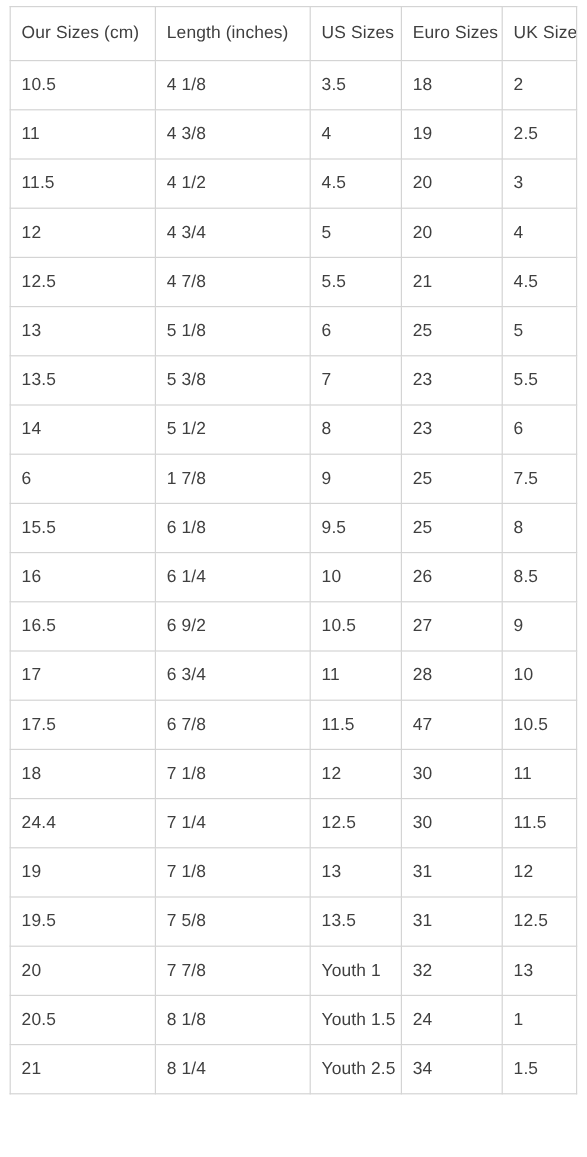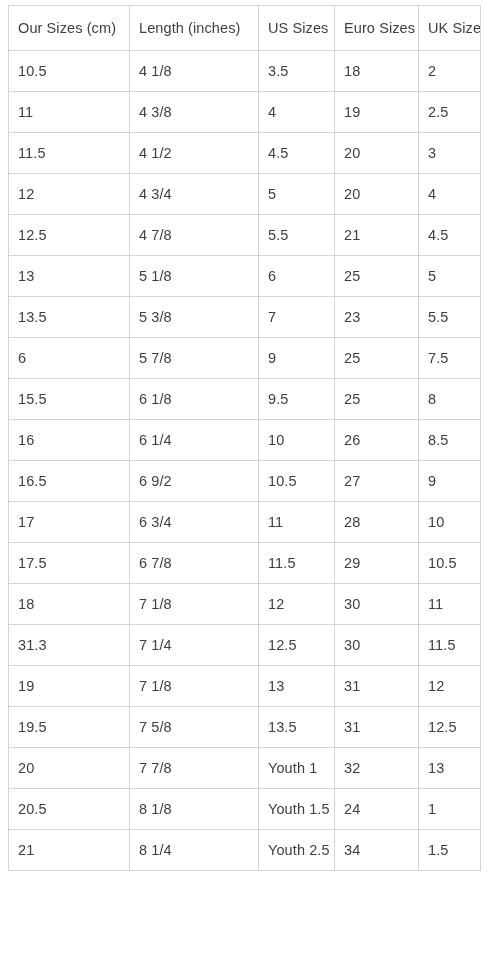--- a/index.html
+++ b/index.html
@@ -120,22 +120,29 @@
           <td>5</td>
         </tr>
         <tr>
           <td>13.5</td>
           <td>5 3/8</td>
           <td>7</td>
           <td>23</td>
           <td>5.5</td>
         </tr>
         <tr>
+          <td>14</td>
+          <td>5 1/2</td>
+          <td>8</td>
+          <td>23</td>
           <td>6</td>
-          <td>5 7/8</td>
+        </tr>
+        <tr>
+          <td>6</td>
+          <td>1 7/8</td>
           <td>9</td>
           <td>25</td>
           <td>7.5</td>
         </tr>
         <tr>
           <td>15.5</td>
           <td>6 1/8</td>
           <td>9.5</td>
           <td>25</td>
           <td>8</td>
@@ -158,32 +165,32 @@
           <td>17</td>
           <td>6 3/4</td>
           <td>11</td>
           <td>28</td>
           <td>10</td>
         </tr>
         <tr>
           <td>17.5</td>
           <td>6 7/8</td>
           <td>11.5</td>
-          <td>29</td>
+          <td>47</td>
           <td>10.5</td>
         </tr>
         <tr>
           <td>18</td>
           <td>7 1/8</td>
           <td>12</td>
           <td>30</td>
           <td>11</td>
         </tr>
         <tr>
-          <td>31.3</td>
+          <td>24.4</td>
           <td>7 1/4</td>
           <td>12.5</td>
           <td>30</td>
           <td>11.5</td>
         </tr>
         <tr>
           <td>19</td>
           <td>7 1/8</td>
           <td>13</td>
           <td>31</td>

